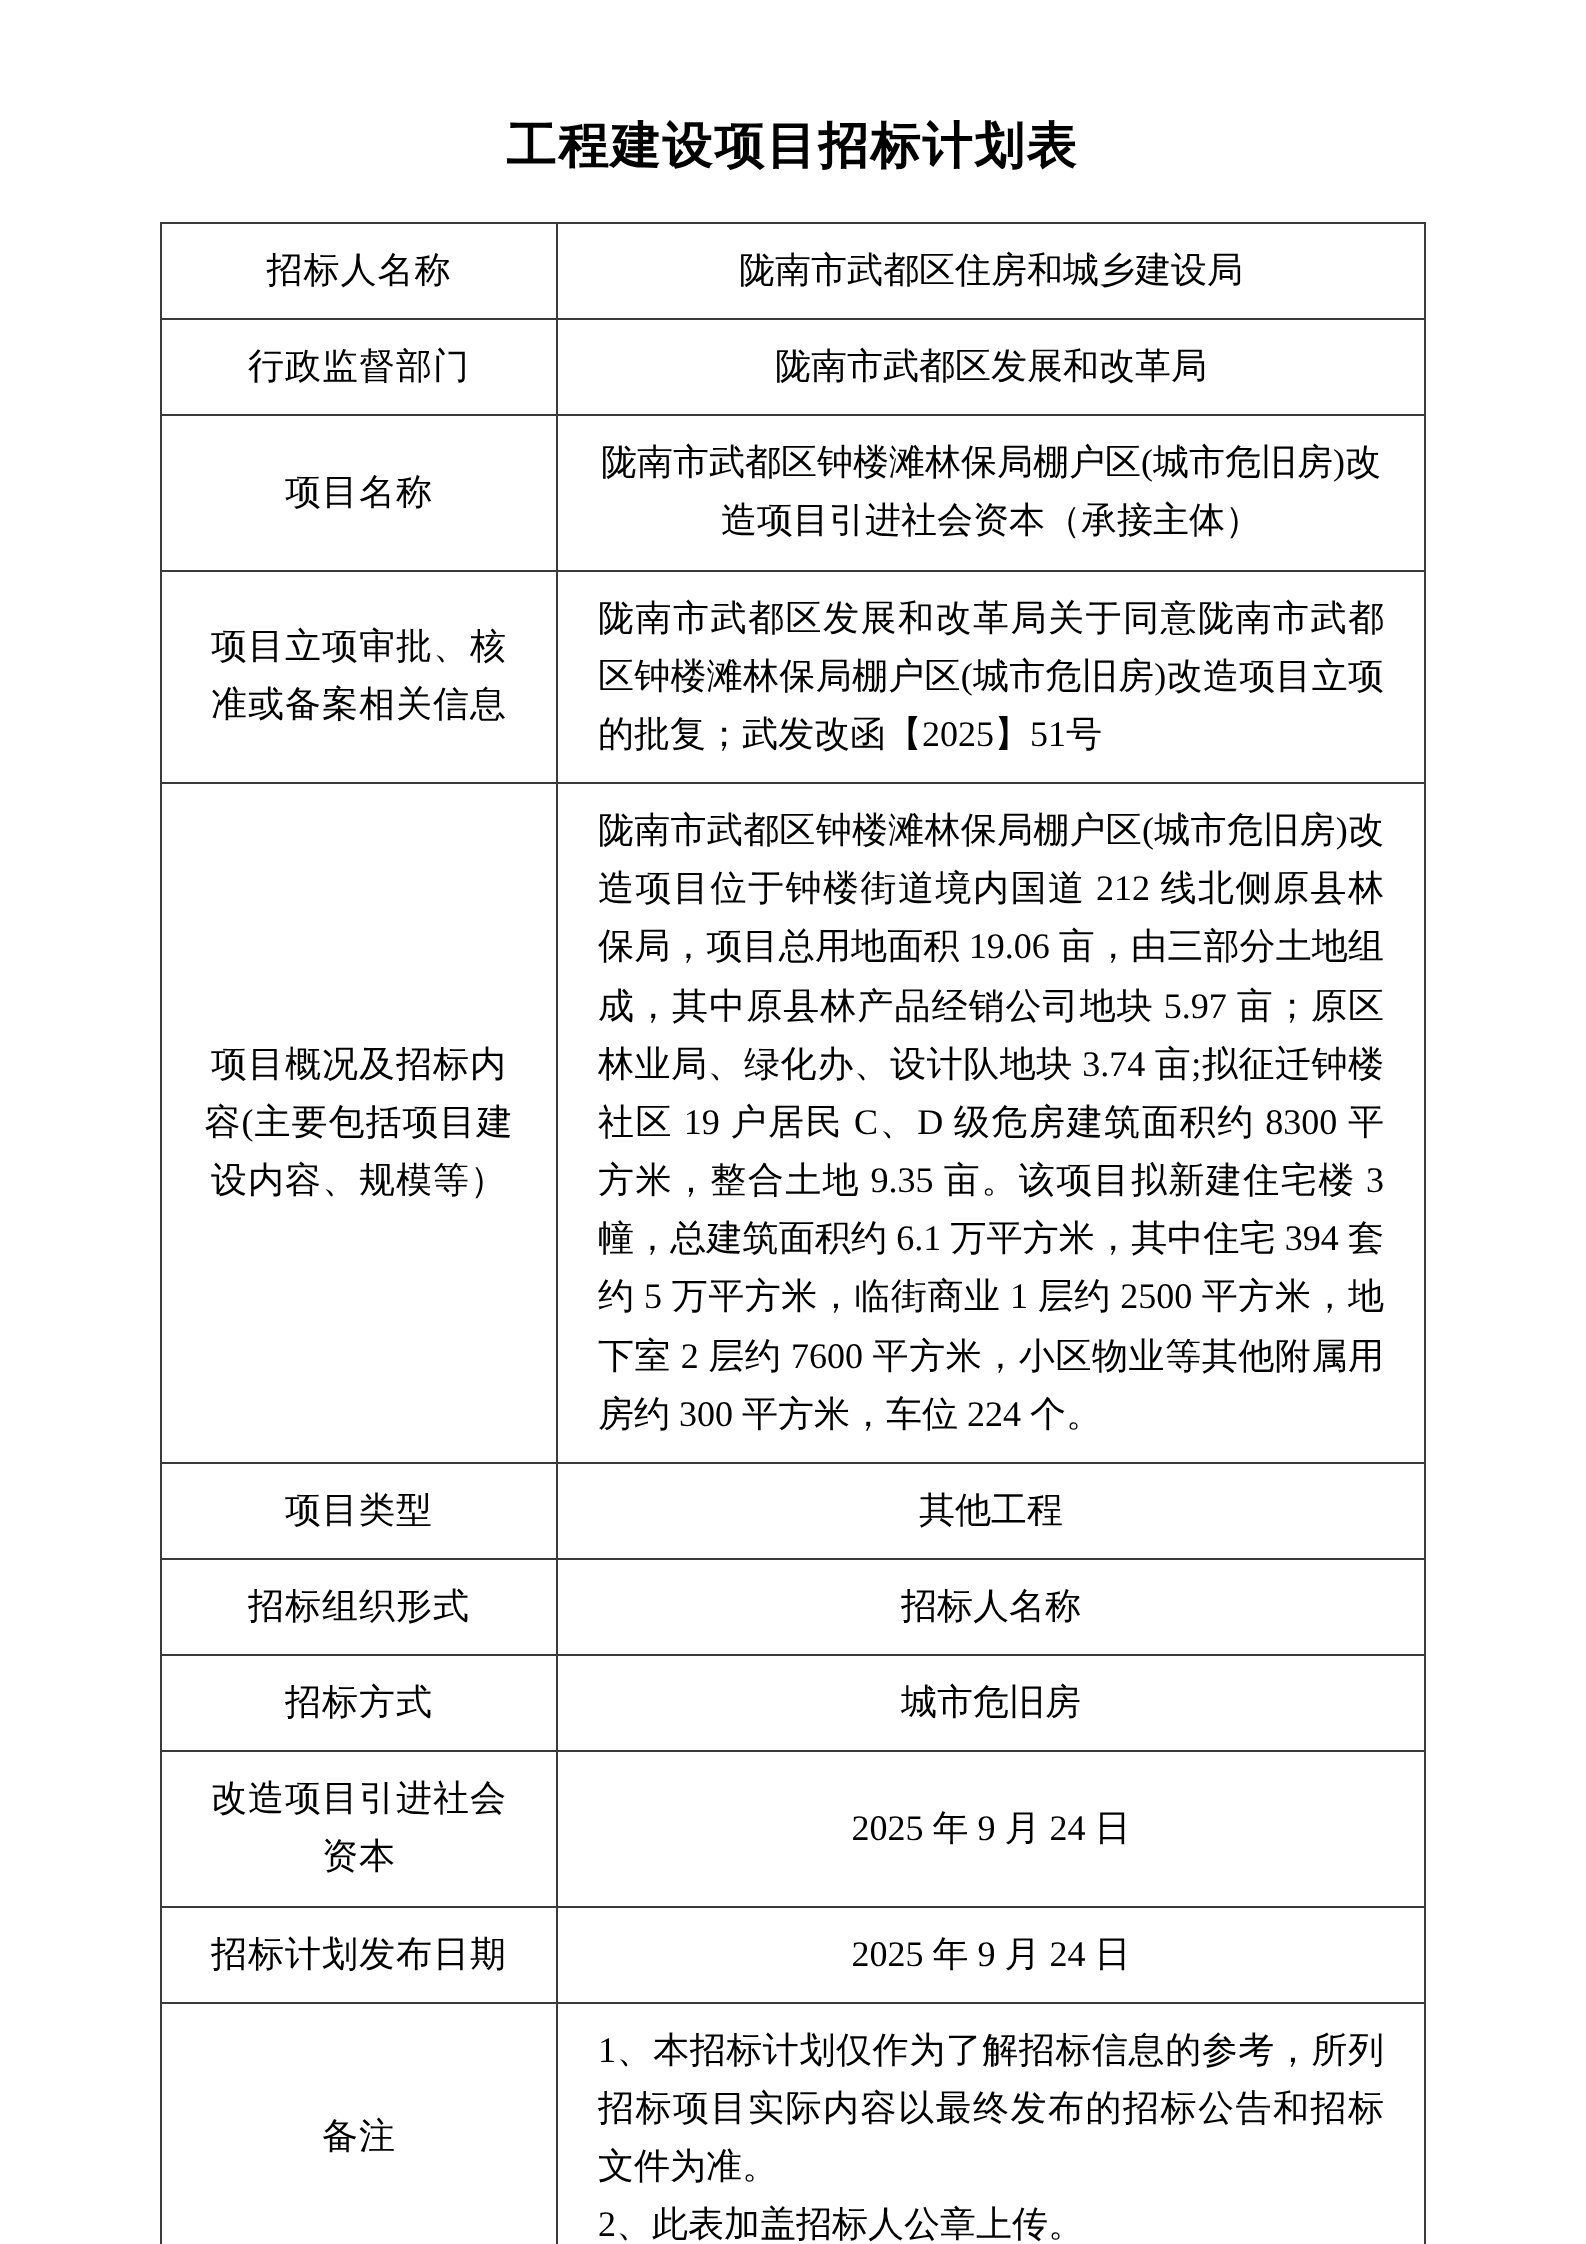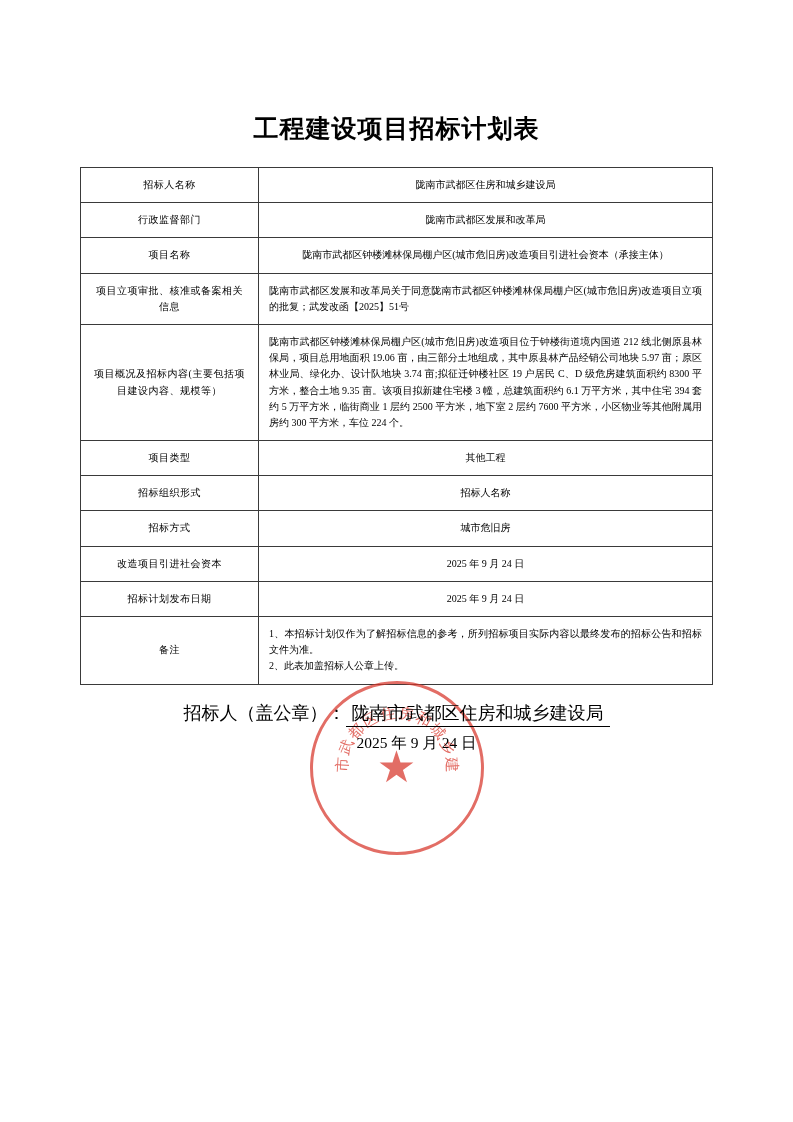--- a/index.html
+++ b/index.html
@@ -19,34 +19,34 @@
     position: relative;
     width: 793px;
     height: 1122px;
     box-sizing: border-box;
   }
   .doc-title {
     text-align: center;
     font-size: 25px;
     font-weight: bold;
     letter-spacing: 1px;
-    margin-top: 112px;
+    margin-top: 56px;
     margin-bottom: 22px;
     font-family: "Liberation Serif", "DejaVu Serif", serif;
   }
   table.plan-table {
     border-collapse: collapse;
     width: 633px;
     margin: 0 auto;
     table-layout: fixed;
   }
   table.plan-table td {
     border: 1px solid #3a3a3a;
-    padding: 9px 10px;
-    font-size: 10px;
+    padding: 9px 20px;
+    font-size: 18px;
     line-height: 1.62;
     vertical-align: middle;
   }
   td.label {
     width: 157px;
     text-align: center;
     letter-spacing: 0.5px;
   }
   td.value {
     text-align: center;

